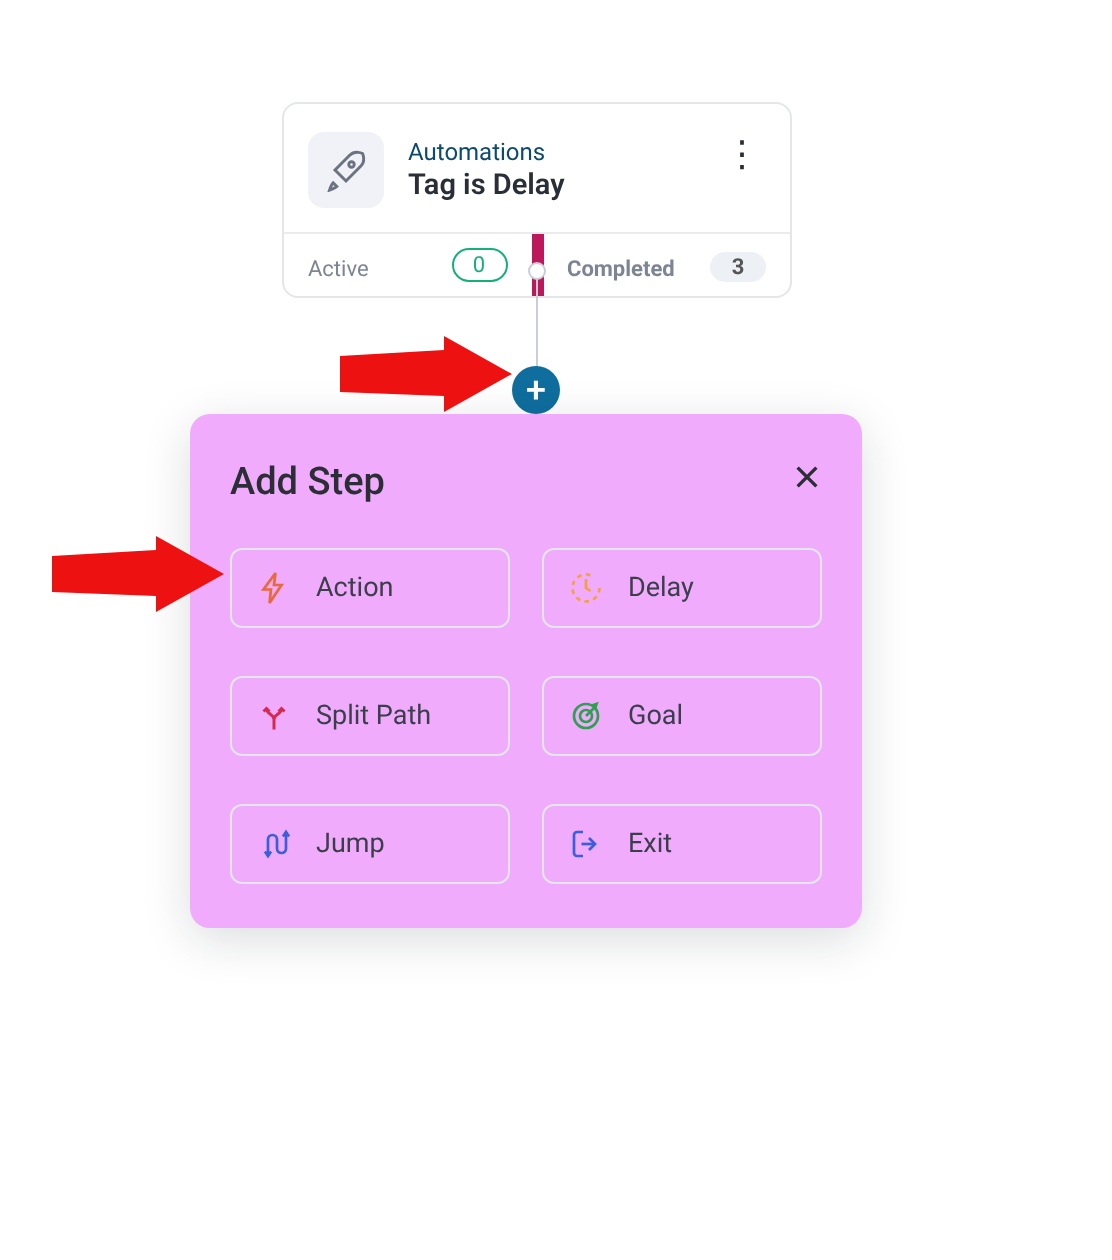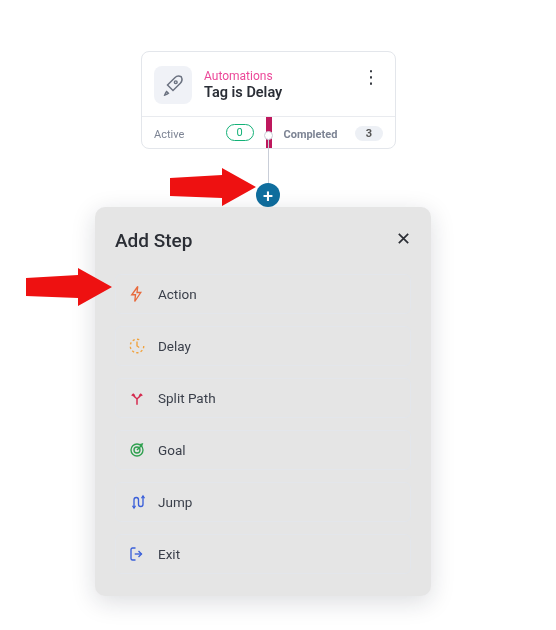--- a/index.html
+++ b/index.html
@@ -34,21 +34,21 @@
     display: flex;
     align-items: center;
     justify-content: center;
     flex-shrink: 0;
   }
   .trigger-text {
     flex: 1;
   }
   .trigger-sub {
     font-size: 12px;
-    color: #ec4899;
+    color: #0c4a6e;
     line-height: 1.3;
   }
   .trigger-title {
     font-size: 14.5px;
     font-weight: 600;
     color: #2a2e36;
   }
   .trigger-menu {
     font-size: 18px;
     color: #2a2e36;
@@ -113,21 +113,21 @@
     align-items: center;
     justify-content: center;
     font-size: 18px;
     font-weight: 500;
   }
   .modal {
     position: absolute;
     left: 95px;
     top: 207px;
     width: 336px;
-    background: #e5e5e5;
+    background: #f0abfc;
     border-radius: 10px;
     box-shadow: 0 6px 24px rgba(20,30,50,0.15);
     padding: 22px 20px 22px 20px;
   }
   .modal-header {
     display: flex;
     justify-content: space-between;
     align-items: center;
     margin-bottom: 22px;
   }
@@ -135,22 +135,22 @@
     font-size: 19px;
     font-weight: 500;
     color: #2b2e35;
   }
   .modal-close {
     font-size: 16px;
     color: #2b2e35;
   }
   .option-grid {
     display: grid;
-    grid-template-columns: 1fr;
-    gap: 12px 16px;
+    grid-template-columns: 1fr 1fr;
+    gap: 24px 16px;
     margin-top: 21px;
   }
   .option {
     border: 1px solid #e3e6eb;
     border-radius: 6px;
     padding: 10px 12px;
     display: flex;
     align-items: center;
     gap: 12px;
     font-size: 13.5px;

